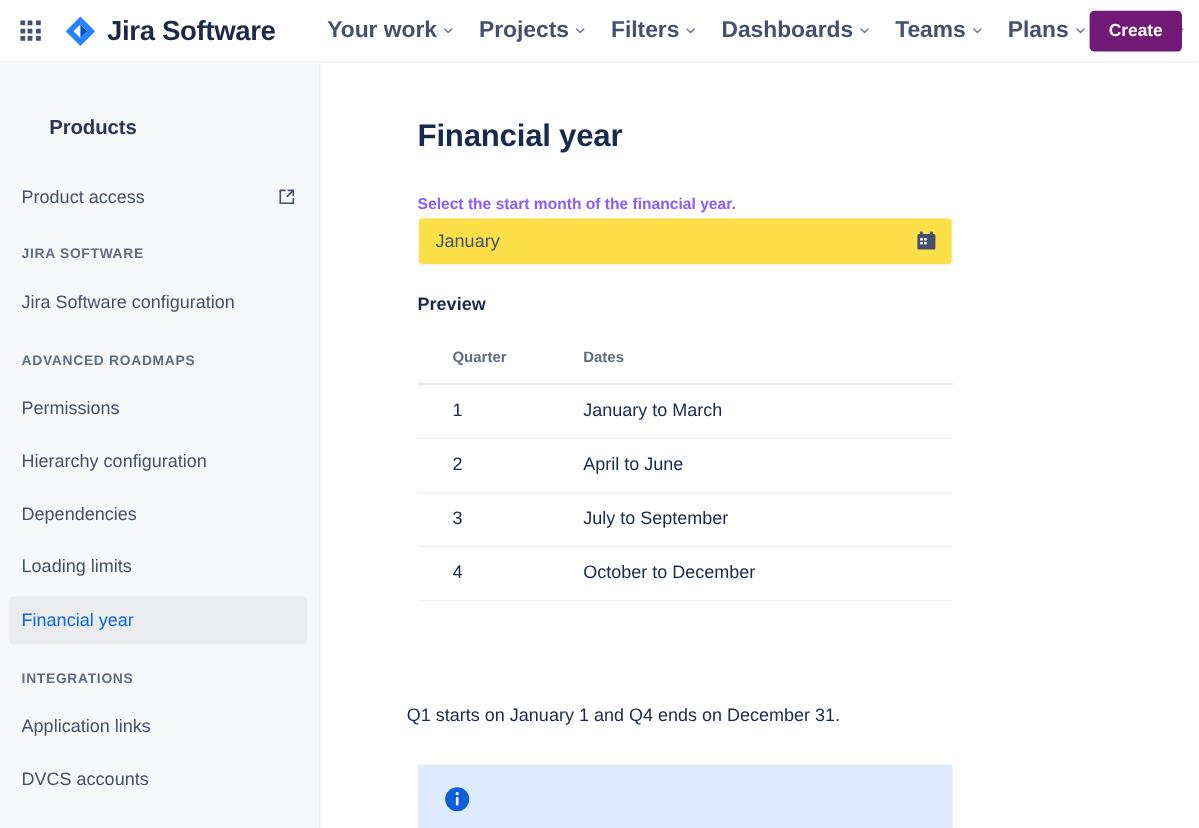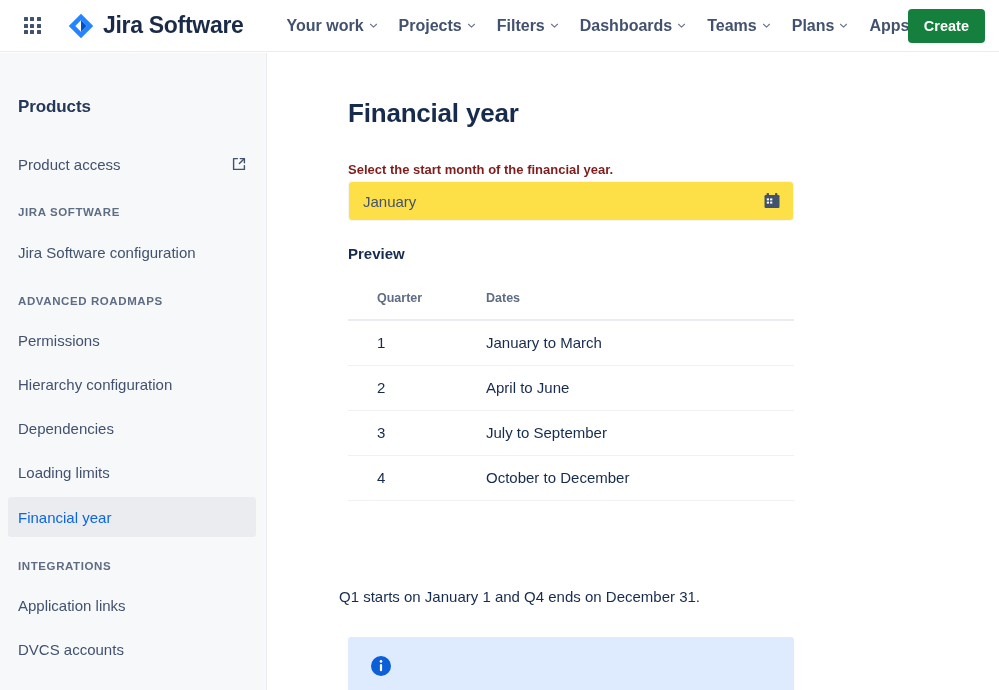--- a/index.html
+++ b/index.html
@@ -40,45 +40,45 @@
   .brand-logo { width: 28px; height: 28px; display:block; }
   .brand-name {
     font-size: 23px; font-weight: 600; letter-spacing: -0.3px;
     color: #1B2B47; white-space: nowrap;
   }
 
   .navitems { display: flex; align-items: center; margin-left: 34px; }
   .navitem {
     display: flex; align-items: center; gap: 5px;
     padding: 6px 9px; margin-right: 3px;
-    font-size: 16px; font-weight: 600; color: #42526E;
+    font-size: 19px; font-weight: 600; color: #42526E;
     border-radius: 3px; cursor: pointer; white-space: nowrap;
   }
   .chev { width: 9px; height: 9px; display: block; }
 
   .create-btn {
     position: absolute; right: 14px; top: 9px;
     height: 34px; padding: 0 16px;
-    background: #15803d; color: #ffffff;
+    background: #701a75; color: #ffffff;
     font-size: 14.5px; font-weight: 600;
     border: none; border-radius: 4px; cursor: pointer;
     font-family: "Liberation Sans", sans-serif;
   }
 
   
   .sidebar {
     position: absolute; top: 53px; left: 0;
     width: 267px; height: 637px;
     background: #F7F8F9;
     border-right: 1px solid #EBECF0;
     overflow: hidden;
   }
   .sb-title {
     font-size: 17px; font-weight: 600; color: #253858;
-    padding: 44px 0 0 18px; letter-spacing: -0.1px;
+    padding: 44px 0 0 18px; letter-spacing: -0.1px; margin-left: 23px;
   }
   .sb-section {
     font-size: 11.5px; font-weight: 700; color: #5E6C84;
     letter-spacing: 0.6px; padding: 0 0 0 18px;
   }
   .sb-item {
     display: flex; align-items: center; justify-content: space-between;
     height: 40px; margin: 0 10px 0 8px; padding: 0 10px;
     font-size: 15px; color: #42526E;
     border-radius: 3px; cursor: pointer;
@@ -88,21 +88,21 @@
   .ext-icon { width: 14px; height: 14px; display:block; }
 
   
   .main { position: absolute; top: 53px; left: 267px; width: 732px; height: 637px; background:#fff; }
   .page-title {
     position: absolute; left: 81px; top: 45px;
     font-size: 26px; font-weight: 600; color: #172B4D; letter-spacing: -0.2px;
   }
   .field-label {
     position: absolute; left: 81px; top: 109px;
-    font-size: 13px; font-weight: 700; color: #7f1d1d;
+    font-size: 13px; font-weight: 700; color: #8b5cf6;
   }
   .select-field {
     position: absolute; left: 81px; top: 128px;
     width: 446px; height: 40px;
     background: #fde047; border: 1px solid #F4F5F7; border-radius: 4px;
     display: flex; align-items: center; justify-content: space-between;
     padding: 0 12px 0 14px; cursor: pointer;
   }
   .select-value { font-size: 15px; color: #42526E; }
   .cal-icon { width: 18px; height: 18px; display:block; }

